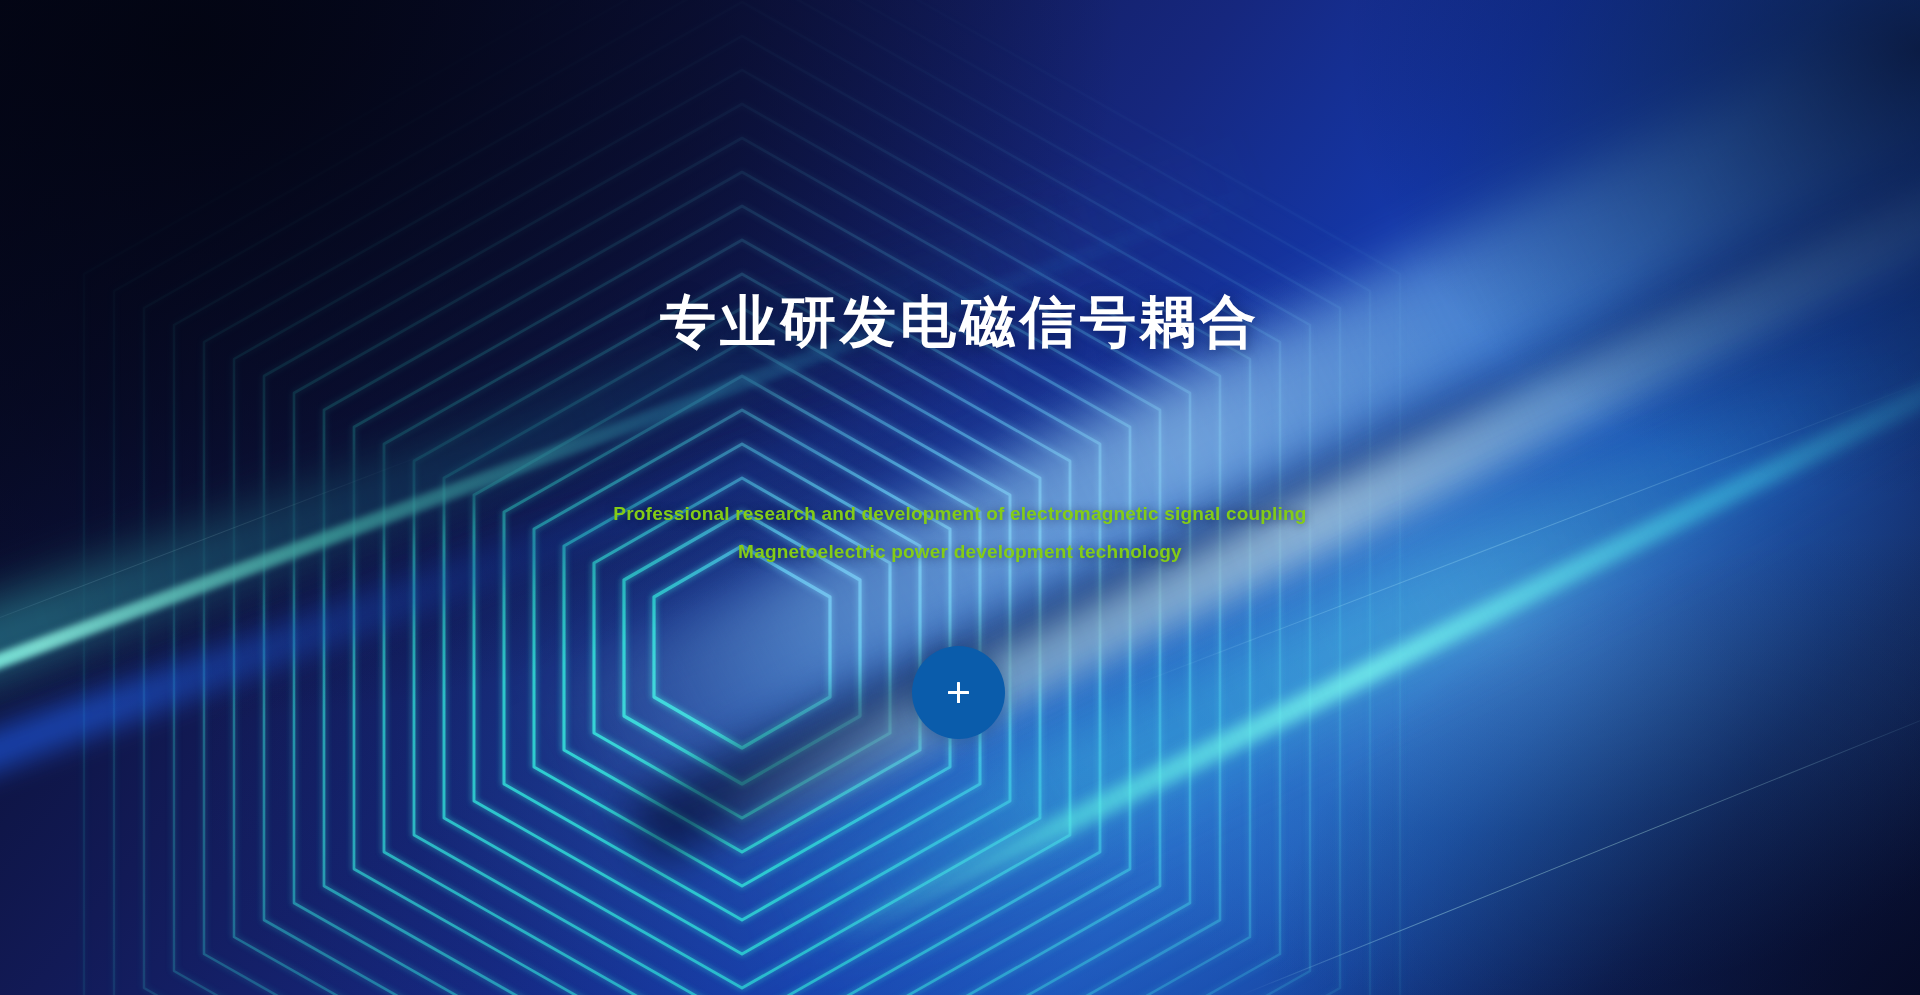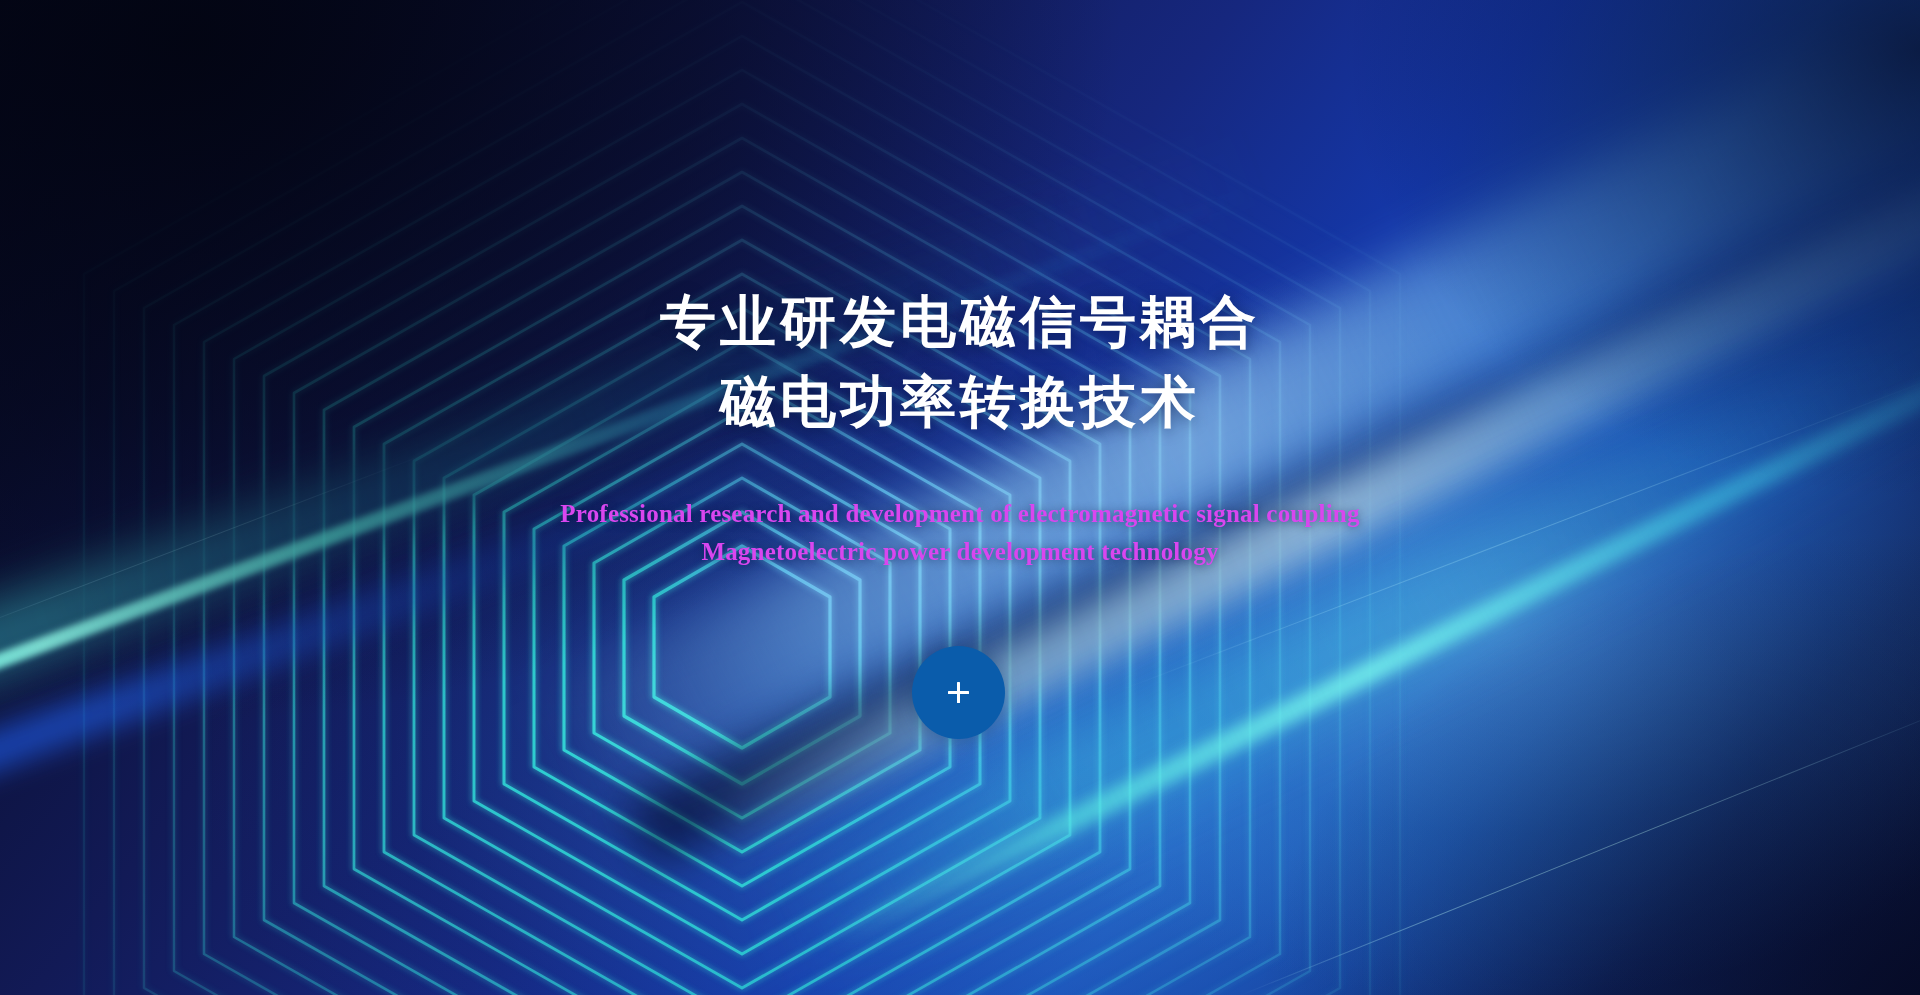--- a/index.html
+++ b/index.html
@@ -213,21 +213,20 @@
   .hairline-2 { left: 1120px; top: 690px; width: 880px; transform: rotate(-21deg); opacity:.45; }
   .hairline-3 { left: -60px;  top: 640px; width: 540px; transform: rotate(-21deg); opacity:.35; }
 
   
   .content {
     position: absolute;
     left: 0; top: 0;
     width: 1920px; height: 967px;
     z-index: 40;
     pointer-events: none;
-    font-family: Liberation Serif, serif;
   }
   .content > * { pointer-events: auto; }
 
   .title-block {
     position: absolute;
     left: 0; top: 282px;
     width: 1920px;
     text-align: center;
   }
   .title-line {
@@ -240,22 +239,22 @@
     white-space: nowrap;
   }
 
   .subtitle-block {
     position: absolute;
     left: 0; top: 495px;
     width: 1920px;
     text-align: center;
   }
   .subtitle-line {
-    color: #d946ef;
-    font-size: 25px;
+    color: #84cc16;
+    font-size: 19px;
     font-weight: 600;
     letter-spacing: 0.2px;
     line-height: 38px;
     text-shadow: 0 1px 8px rgba(5,20,60,0.5);
     white-space: nowrap;
   }
 
   .plus-button {
     position: absolute;
     left: 912px;
@@ -366,21 +365,20 @@
     <div class="hairline hairline-2"></div>
     <div class="hairline hairline-3"></div>
   </div>
 
   <div class="bg-vignette"></div>
 
   <div class="content">
 
     <div class="title-block">
       <div class="title-line">专业研发电磁信号耦合</div>
-      <div class="title-line">磁电功率转换技术</div>
     </div>
 
     <div class="subtitle-block">
       <div class="subtitle-line">Professional research and development of electromagnetic signal coupling</div>
       <div class="subtitle-line">Magnetoelectric power development technology</div>
     </div>
 
     <button class="plus-button" aria-label="+">
       <span class="plus-glyph"></span>
     </button>

